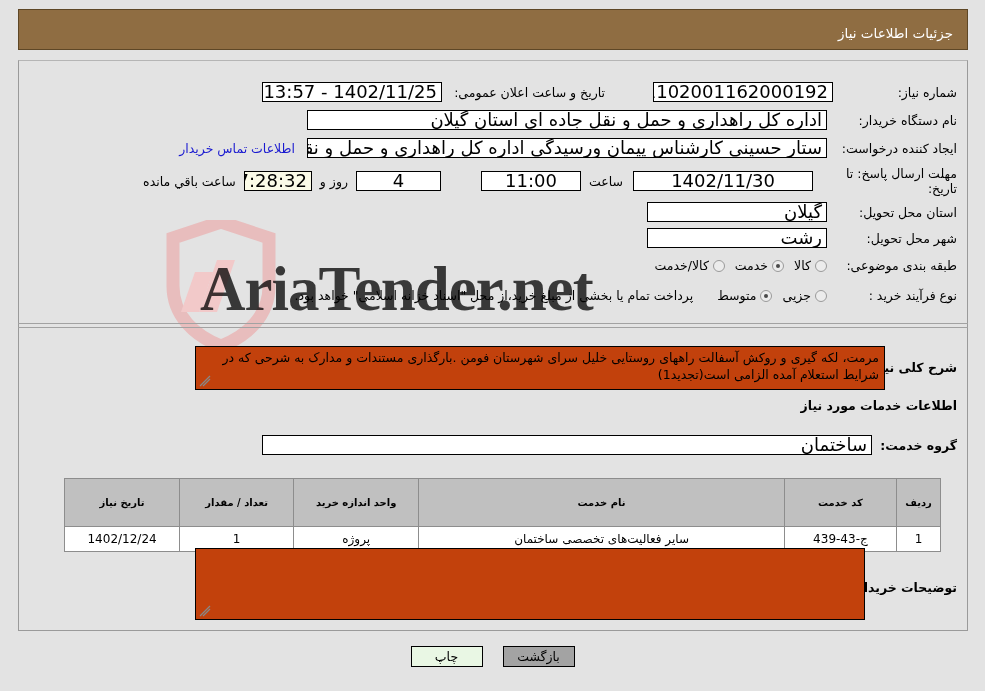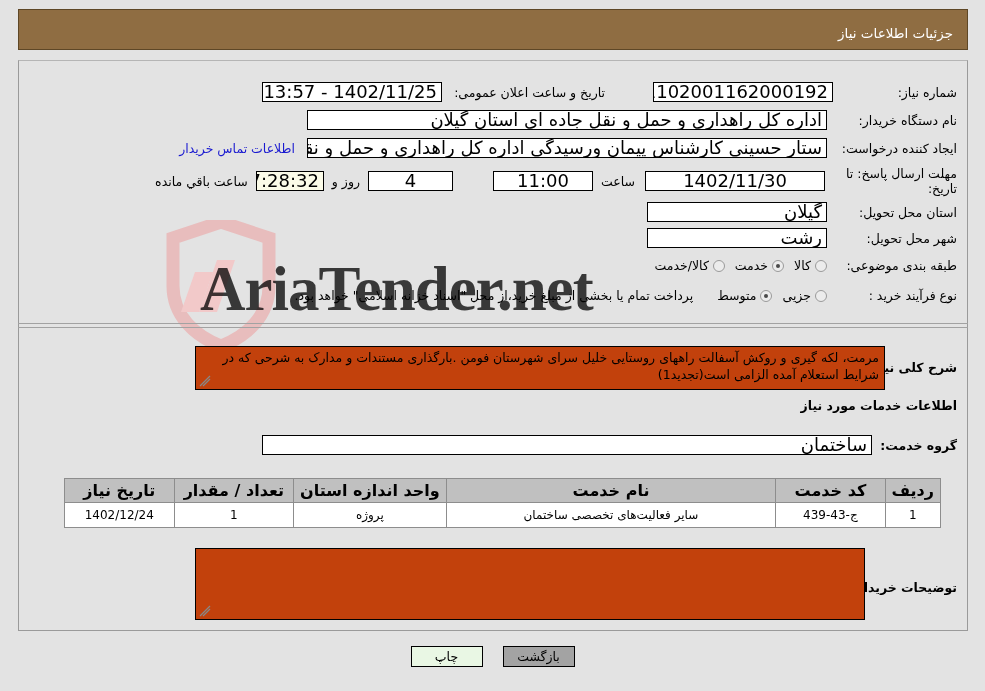--- a/index.html
+++ b/index.html
@@ -168,23 +168,23 @@
   table.svc {
     position: absolute;
     border-collapse: collapse;
     z-index: 3;
     font-size: 12px;
   }
   table.svc th {
     background: #c0c0c0;
     border: 1px solid #8d8d8d;
     font-weight: bold;
-    font-size: 16px;
+    font-size: 10px;
     height: 23px;
-    padding: 0 6px;
+    padding: 12px 6px;
     white-space: nowrap;
   }
   table.svc td {
     background: #ffffff;
     border: 1px solid #8d8d8d;
     height: 24px;
     text-align: center;
     font-size: 12px;
     padding: 0 6px;
     white-space: nowrap;
@@ -256,21 +256,21 @@
 </div>
 
 <div class="row" style="right:28px; top:138px;">
   <div class="lbl" style="width:120px;">ایجاد کننده درخواست:</div>
   <div class="fld rt" style="width:520px; margin-right:10px;">ستار حسینی کارشناس پیمان ورسیدگی اداره کل راهداری و حمل و نقل جاده ای</div>
   <a class="link" style="margin-right:12px;">اطلاعات تماس خریدار</a>
 </div>
 
 <div class="row" style="right:28px; top:166px;">
   <div class="lbl" style="width:120px; line-height:15px; white-space:normal;">مهلت ارسال پاسخ: تا تاریخ:</div>
-  <div class="fld" style="width:180px; margin-right:12px;">1402/11/30</div>
+  <div class="fld" style="width:180px; margin-right:24px;">1402/11/30</div>
   <div class="lbl" style="margin-right:10px;">ساعت</div>
   <div class="fld" style="width:100px; margin-right:8px;">11:00</div>
   <div class="fld" style="width:85px; margin-right:40px;">4</div>
   <div class="lbl" style="margin-right:8px;">روز و</div>
   <div class="fld cream" style="width:68px; margin-right:8px;">17:28:32</div>
   <div class="lbl" style="margin-right:8px;">ساعت باقي مانده</div>
 </div>
 
 <div class="row" style="right:28px; top:202px;">
   <div class="lbl" style="width:120px;">استان محل تحویل:</div>
@@ -322,21 +322,21 @@
   <div class="lbl b" style="width:75px;">گروه خدمت:</div>
   <div class="fld rt" style="width:610px; margin-right:10px;">ساختمان</div>
 </div>
 
 <table class="svc" style="right:44px; top:478px; width:877px;">
   <thead>
     <tr>
       <th style="width:32px;">ردیف</th>
       <th style="width:110px;">کد خدمت</th>
       <th style="width:395px;">نام خدمت</th>
-      <th style="width:120px;">واحد اندازه استان</th>
+      <th style="width:120px;">واحد اندازه خرید</th>
       <th style="width:110px;">تعداد / مقدار</th>
       <th style="width:110px;">تاریخ نیاز</th>
     </tr>
   </thead>
   <tbody>
     <tr>
       <td>1</td>
       <td>ج-43-439</td>
       <td>سایر فعالیت‌های تخصصی ساختمان</td>
       <td>پروژه</td>

